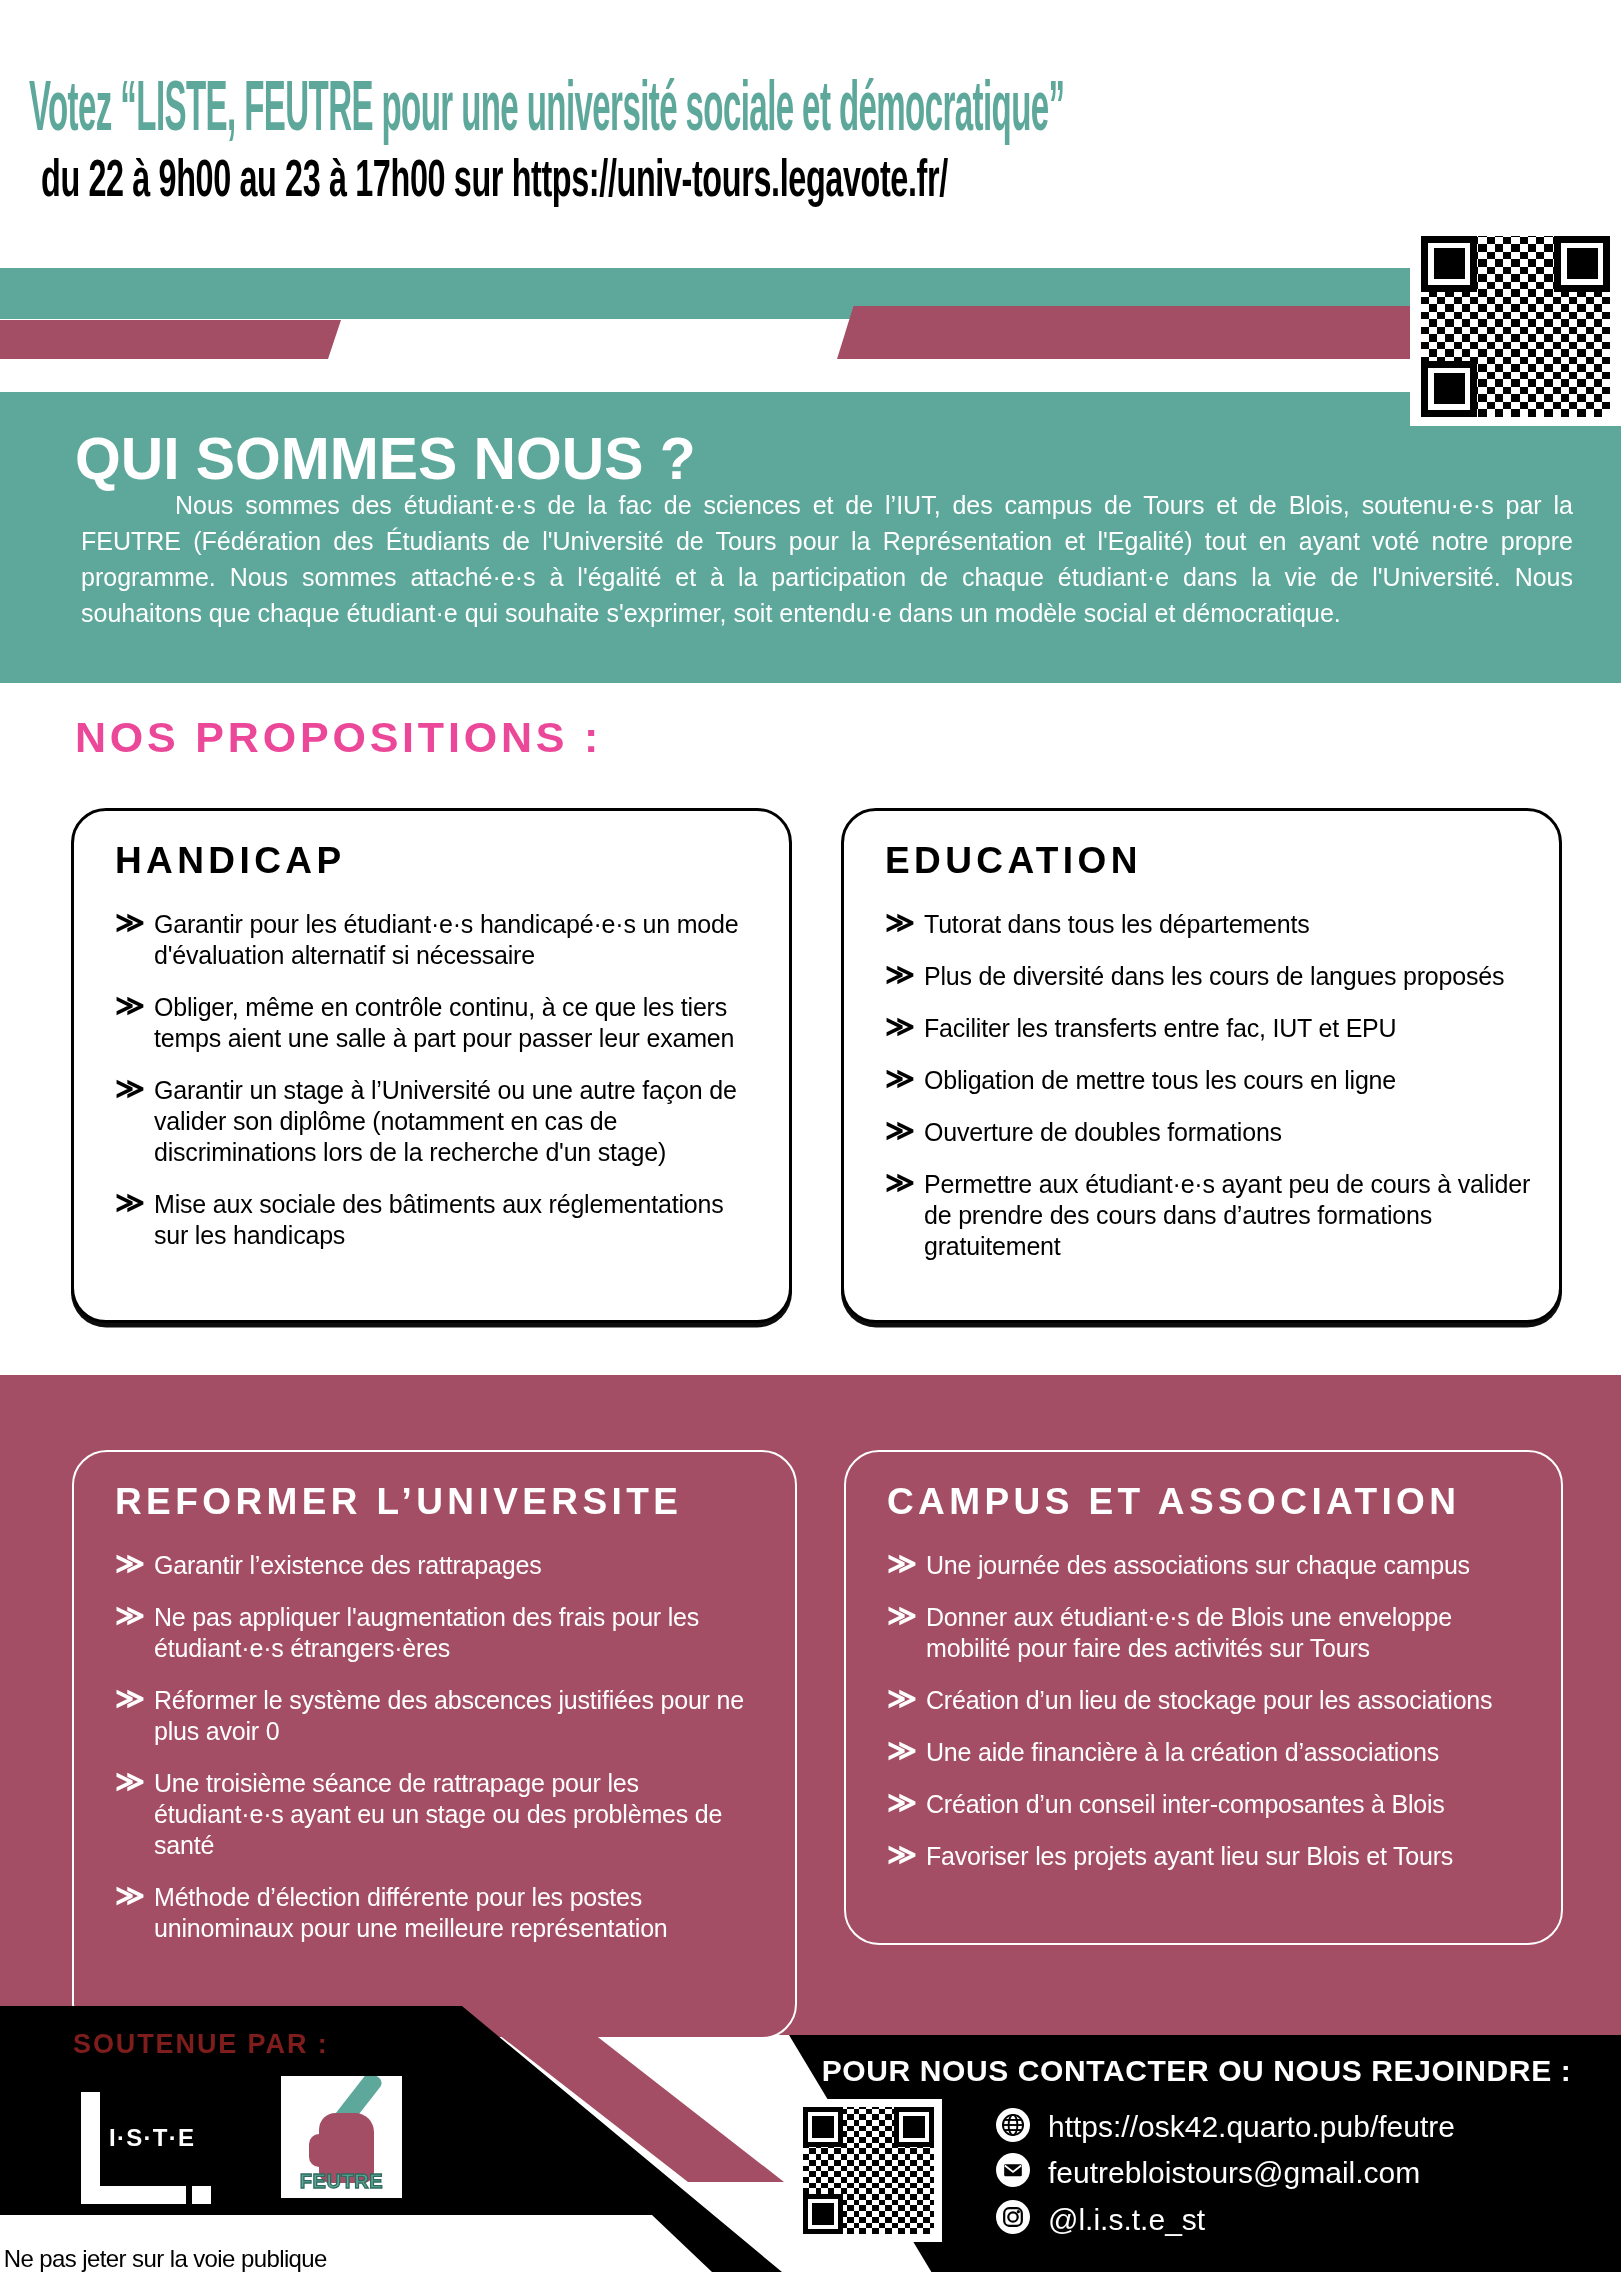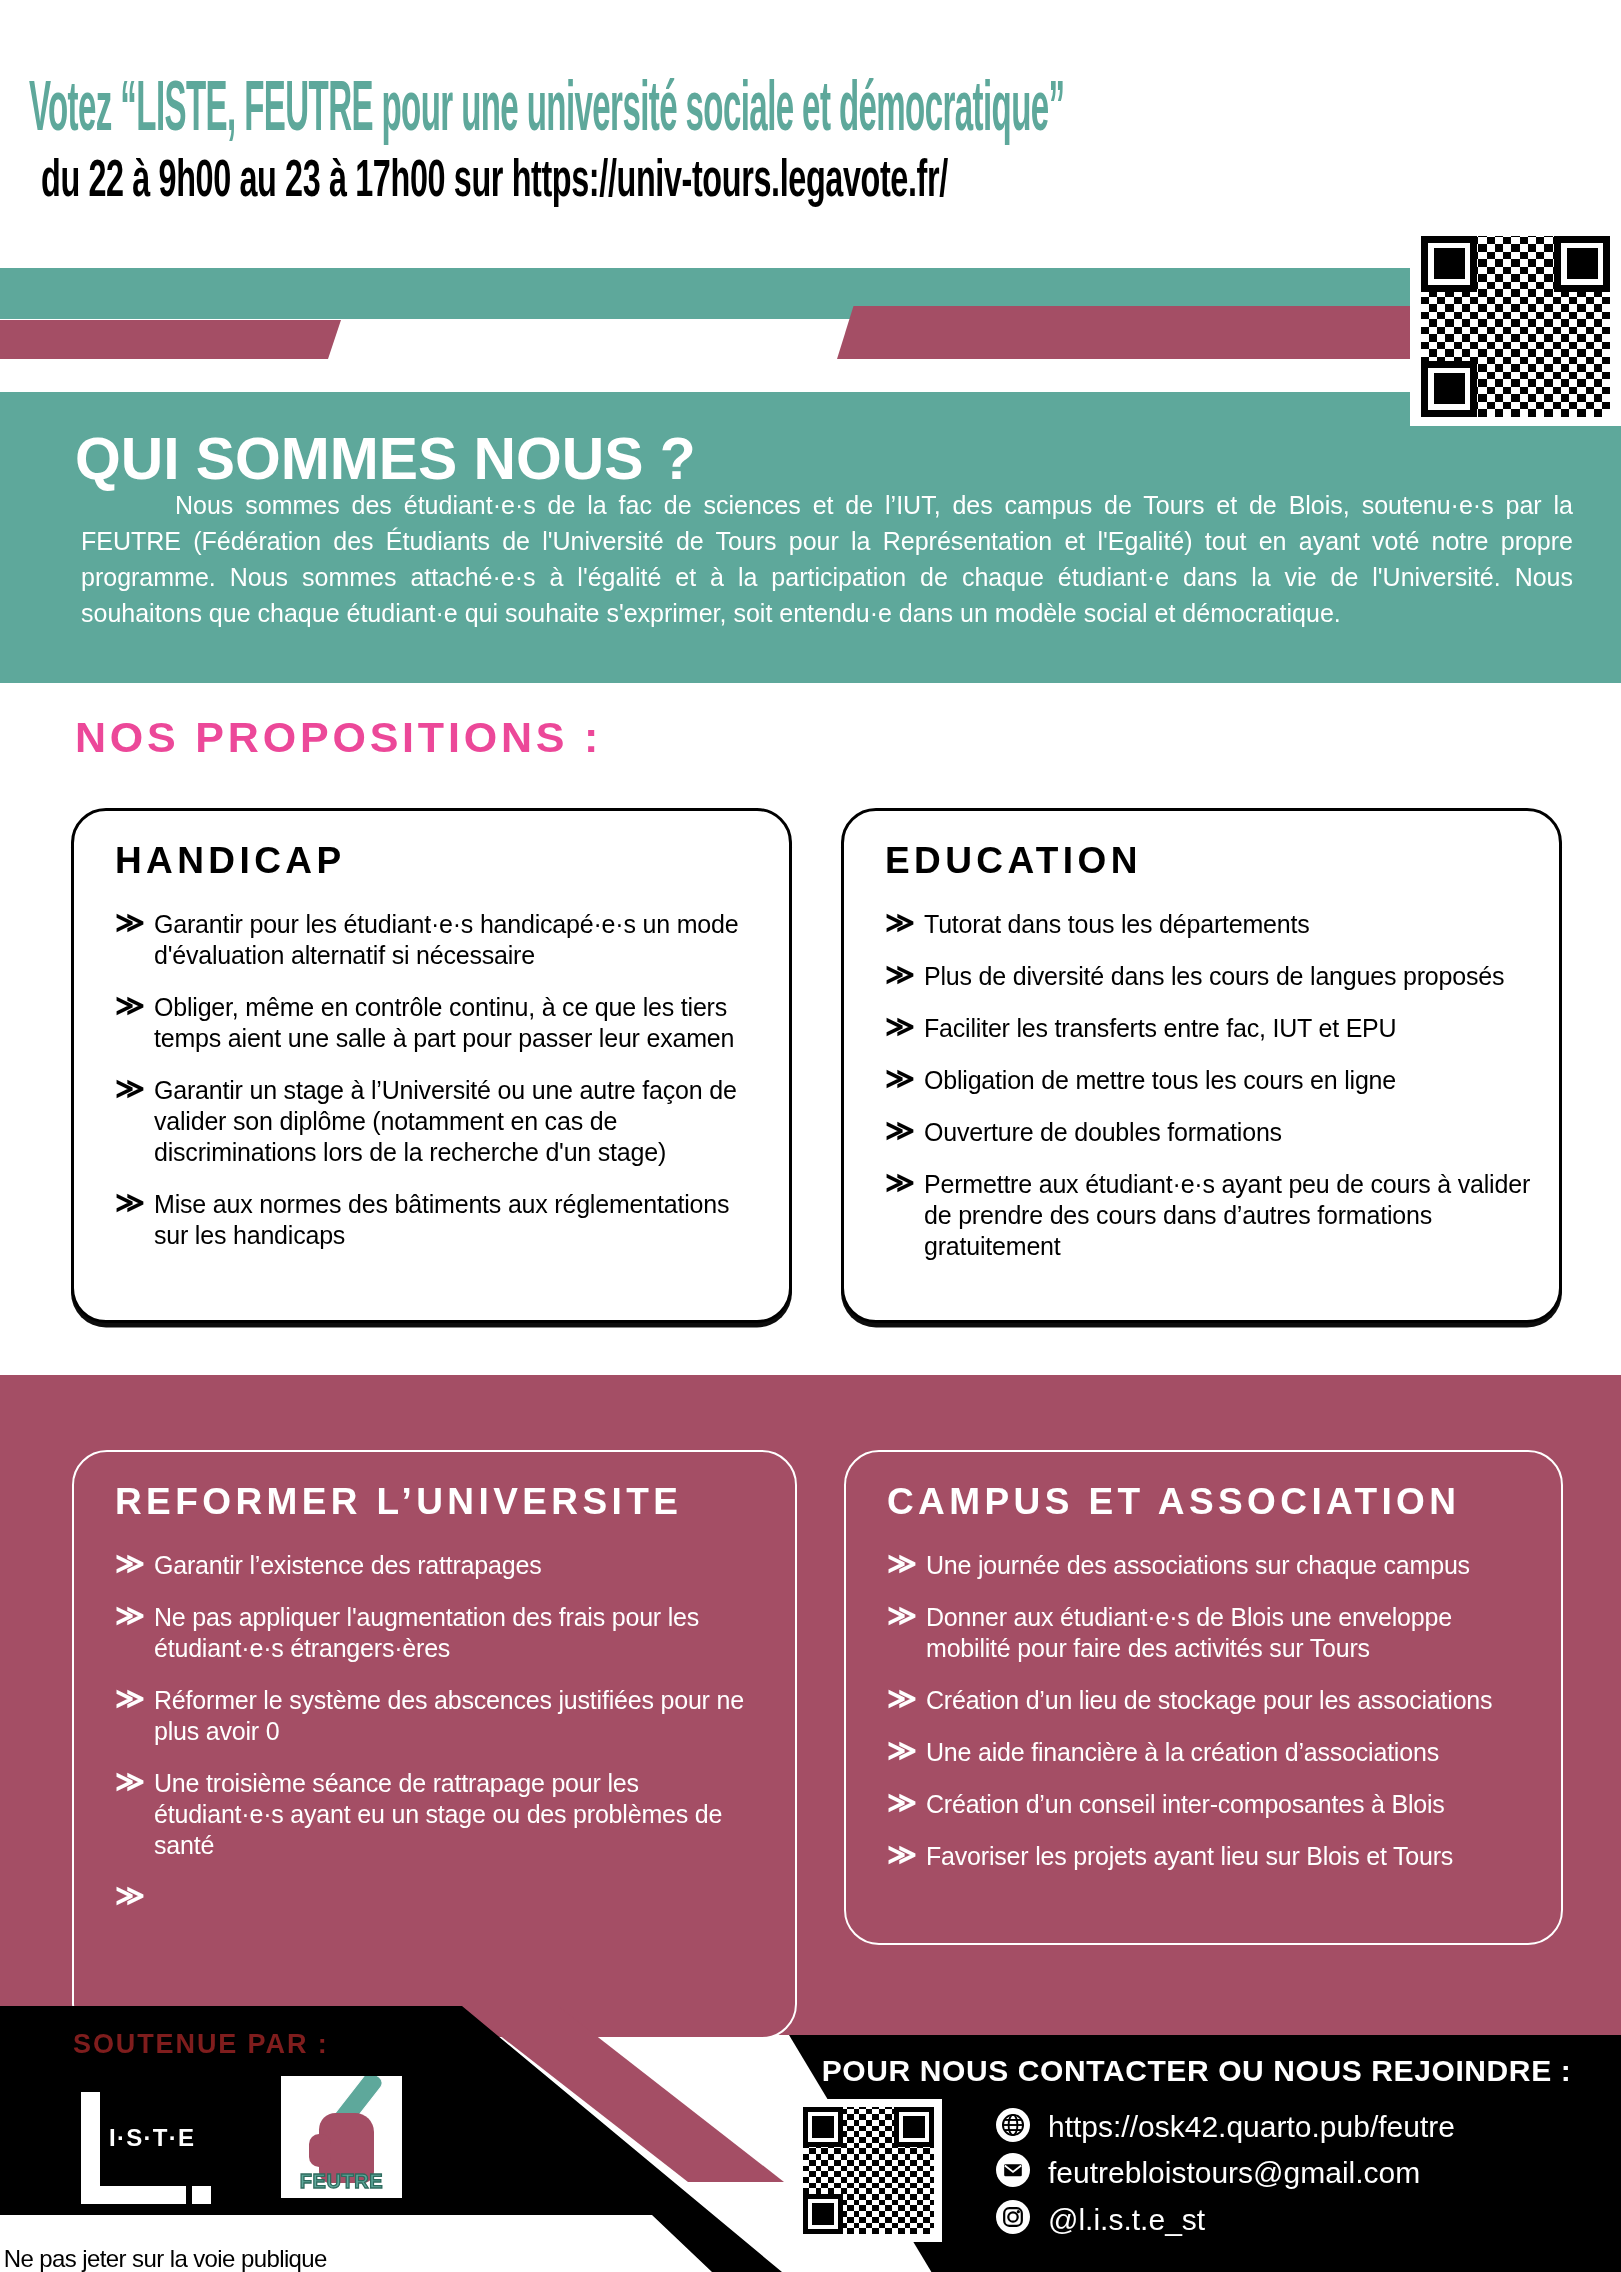--- a/index.html
+++ b/index.html
@@ -127,42 +127,42 @@
   <div class="abs props-heading">NOS PROPOSITIONS :</div>
 
   <div class="abs maroon-section"></div>
 
   <div id="card0" class="abs card light">
     <h2>HANDICAP</h2>
     <div>
         <div class="item"><span class="chev">≫</span><span class="txt">Garantir pour les étudiant·e·s handicapé·e·s un mode d'évaluation alternatif si nécessaire</span></div>
         <div class="item"><span class="chev">≫</span><span class="txt">Obliger, même en contrôle continu, à ce que les tiers temps aient une salle à part pour passer leur examen</span></div>
         <div class="item"><span class="chev">≫</span><span class="txt">Garantir un stage à l’Université ou une autre façon de valider son diplôme (notamment en cas de discriminations lors de la recherche d'un stage)</span></div>
-        <div class="item"><span class="chev">≫</span><span class="txt">Mise aux normes des bâtiments aux réglementations sur les handicaps</span></div>
+        <div class="item"><span class="chev">≫</span><span class="txt">Mise aux sociale des bâtiments aux réglementations sur les handicaps</span></div>
       </div>
   </div>
   <div id="card1" class="abs card light">
     <h2>EDUCATION</h2>
     <div>
         <div class="item"><span class="chev">≫</span><span class="txt">Tutorat dans tous les départements</span></div>
         <div class="item"><span class="chev">≫</span><span class="txt">Plus de diversité dans les cours de langues proposés</span></div>
         <div class="item"><span class="chev">≫</span><span class="txt">Faciliter les transferts entre fac, IUT et EPU</span></div>
         <div class="item"><span class="chev">≫</span><span class="txt">Obligation de mettre tous les cours en ligne</span></div>
         <div class="item"><span class="chev">≫</span><span class="txt">Ouverture de doubles formations</span></div>
         <div class="item"><span class="chev">≫</span><span class="txt">Permettre aux étudiant·e·s ayant peu de cours à valider de prendre des cours dans d’autres formations gratuitement</span></div>
       </div>
   </div>
   <div id="card2" class="abs card dark">
     <h2>REFORMER L’UNIVERSITE</h2>
     <div>
         <div class="item"><span class="chev">≫</span><span class="txt">Garantir l’existence des rattrapages</span></div>
         <div class="item"><span class="chev">≫</span><span class="txt">Ne pas appliquer l'augmentation des frais pour les étudiant·e·s étrangers·ères</span></div>
         <div class="item"><span class="chev">≫</span><span class="txt">Réformer le système des abscences justifiées pour ne plus avoir 0</span></div>
         <div class="item"><span class="chev">≫</span><span class="txt">Une troisième séance de rattrapage pour les étudiant·e·s ayant eu un stage ou des problèmes de santé</span></div>
-        <div class="item"><span class="chev">≫</span></div>
+        <div class="item"><span class="chev">≫</span><span class="txt">Méthode d’élection différente pour les postes uninominaux pour une meilleure représentation</span></div>
       </div>
   </div>
   <div id="card3" class="abs card dark">
     <h2>CAMPUS ET ASSOCIATION</h2>
     <div>
         <div class="item"><span class="chev">≫</span><span class="txt">Une journée des associations sur chaque campus</span></div>
         <div class="item"><span class="chev">≫</span><span class="txt">Donner aux étudiant·e·s de Blois une enveloppe mobilité pour faire des activités sur Tours</span></div>
         <div class="item"><span class="chev">≫</span><span class="txt">Création d’un lieu de stockage pour les associations</span></div>
         <div class="item"><span class="chev">≫</span><span class="txt">Une aide financière à la création d’associations</span></div>
         <div class="item"><span class="chev">≫</span><span class="txt">Création d’un conseil inter-composantes à Blois</span></div>

